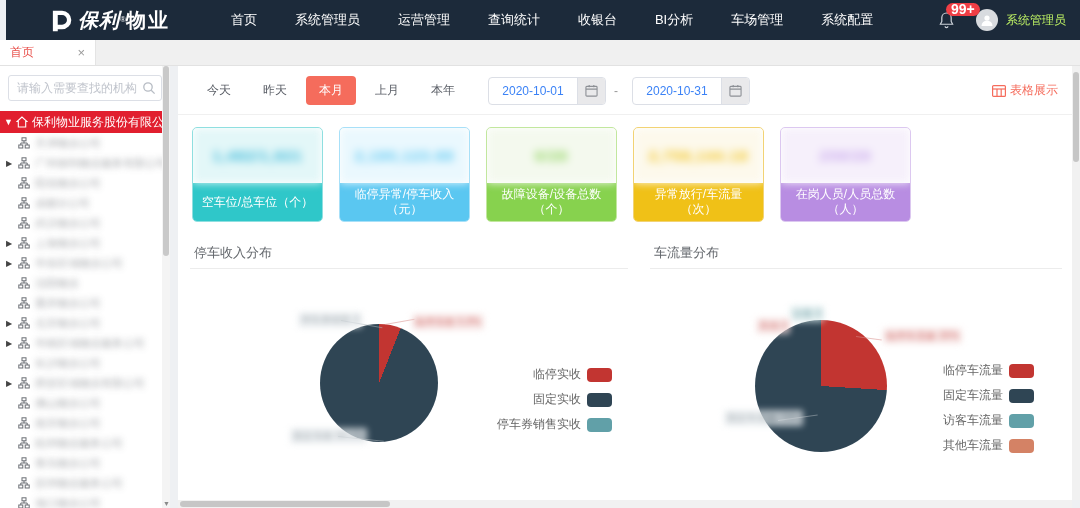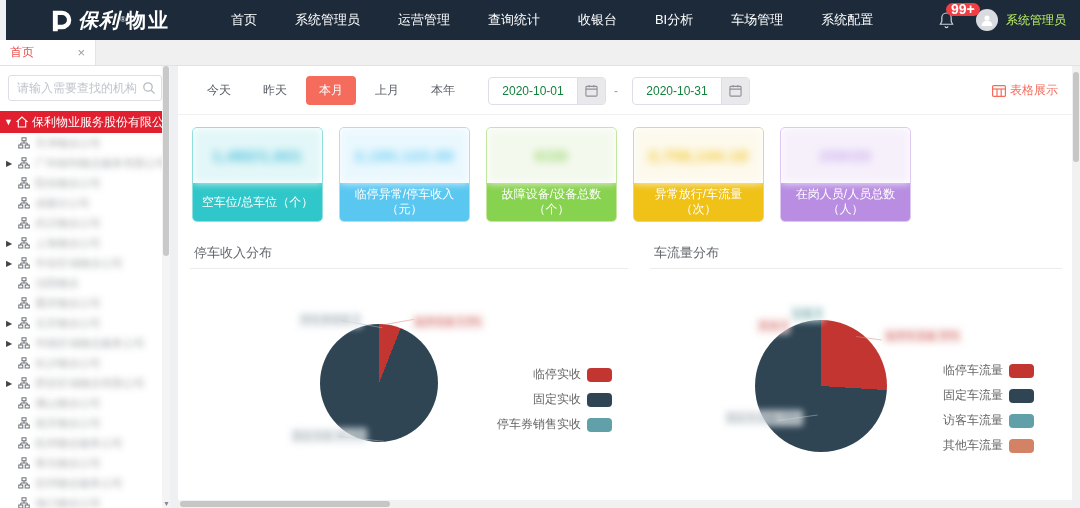--- a/index.html
+++ b/index.html
@@ -48,21 +48,21 @@
   .sb-scroll { position:absolute; top:66px; left:162px; width:8px; bottom:0; background:#f4f4f4; }
   .sb-thumb { position:absolute; top:0; left:1px; width:6px; height:190px; background:#c9c9c9; border-radius:3px; }
   .sb-down { position:absolute; bottom:1px; left:1px; font-size:7px; color:#8a8a8a; }
 
   
   .content { position:absolute; top:66px; left:178px; right:8px; bottom:8px; background:#fff; overflow:hidden; }
   .toolbar { display:flex; align-items:center; padding:10px 14px 9px 16px; border-bottom:1px solid #f0f0f0; }
   .qbtn { color:#5a5e66; font-size:12px; padding:6px 13px; margin-right:6px; border-radius:4px; cursor:pointer; }
   .qbtn.active { background:#f56c5c; color:#fff; }
   .date-box { display:flex; align-items:center; border:1px solid #dcdfe6; border-radius:4px; overflow:hidden; margin-left:14px; height:28px; }
-  .date-text { width:88px; text-align:center; color:#15803d; font-size:12px; }
+  .date-text { width:88px; text-align:center; color:#3b82f6; font-size:12px; }
   .date-btn { width:28px; height:28px; background:#e9e9eb; display:flex; align-items:center; justify-content:center; cursor:pointer; border-left:1px solid #dcdfe6; }
   .date-btn svg { width:13px; height:13px; }
   .date-sep { margin-left:8px; color:#999; }
   .table-link { margin-left:auto; color:#f56c5c; display:flex; align-items:center; cursor:pointer; font-size:12px; }
   .table-link svg { width:14px; height:12px; margin-right:4px; }
 
   
   .cards { display:grid; grid-template-columns:repeat(6,1fr); gap:16px; padding:12px 14px 0 14px; }
   .card { border:1px solid var(--border); border-radius:5px; overflow:hidden; height:95px; display:flex; flex-direction:column; cursor:pointer; }
   .card-value { flex:1; background:var(--soft); color:var(--vcol); display:flex; align-items:center; justify-content:center; font-size:15px; font-weight:bold; letter-spacing:1px; }

